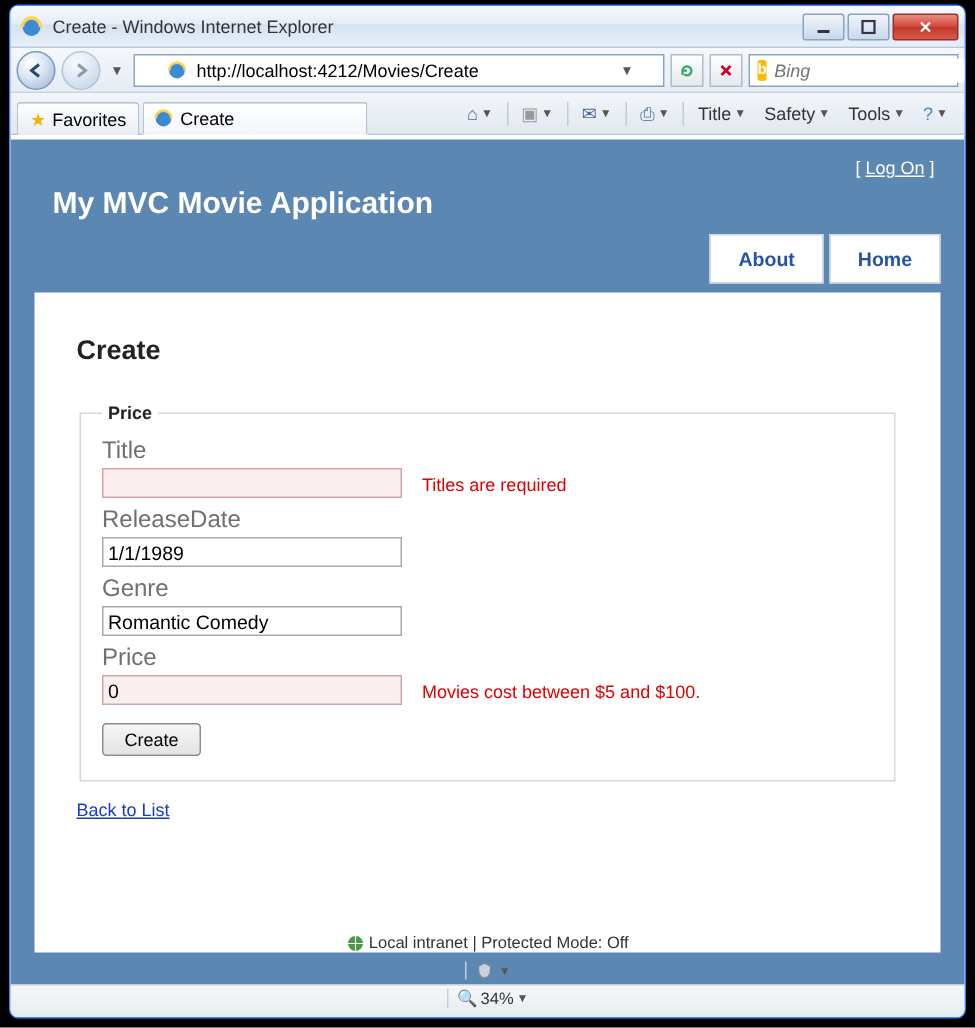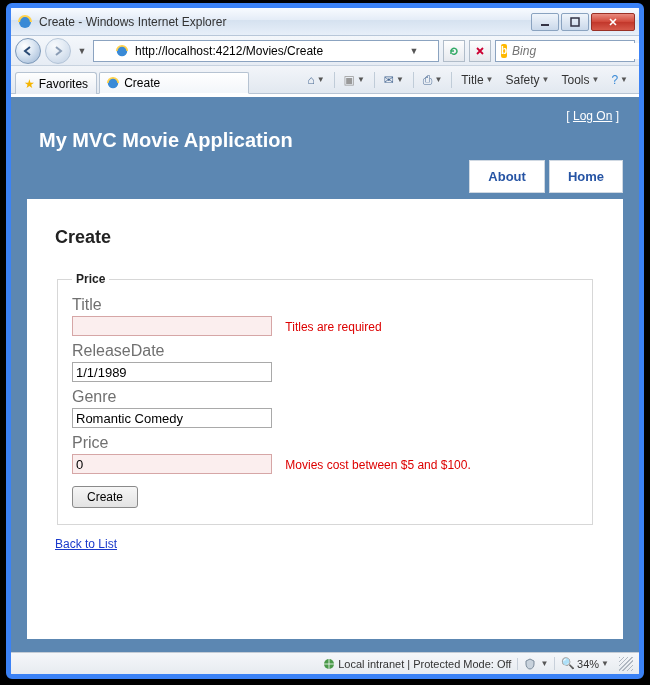--- a/index.html
+++ b/index.html
@@ -13,21 +13,21 @@
     overflow: hidden;
   }
   .window {
     position: absolute;
     left: 6px; top: 3px;
     width: 638px; height: 676px;
     background: #fff;
     border-radius: 6px;
     overflow: hidden;
     box-shadow: 0 0 4px rgba(0,0,0,0.6);
-    border: 5px solid #3b82f6;
+    border: 1px solid #3b82f6;
   }
   
   .titlebar {
     height: 28px;
     background: linear-gradient(to bottom, #f8fbff, #e4ecf7 45%, #d6e2f0 46%, #e7eff9);
     display: flex;
     align-items: center;
     padding: 0 4px 0 6px;
     border-bottom: 1px solid #b8c7d9;
   }
@@ -168,20 +168,21 @@
   }
   .back-link { color:#1a3acb; text-decoration:underline; display:inline-block; margin-top:12px; font-size:12px;}
   
   .statusbar {
     position:absolute; left:0; right:0; bottom:0; height:22px;
     background:linear-gradient(to bottom,#f5f7fa,#e7ebf0);
     border-top:1px solid #c4ccd6;
     display:flex;align-items:center; padding:0 6px; gap:6px;
     font-size:11px; color:#333;
     justify-content:flex-end;
+    flex-direction:column;
   }
   .statusbar .zone { display:flex;align-items:center;gap:3px;}
   .statusbar .zone-icon{width:12px;height:12px;}
   .statusbar .grip { width:14px;height:14px; background:
      repeating-linear-gradient(135deg,#b0b8c2 0 1px, transparent 1px 3px);
      margin-left:4px;}
   .zoom-sec{display:flex;align-items:center;gap:2px;border-left:1px solid #c8d0da;padding-left:6px;}
   .sec-sec{border-left:1px solid #c8d0da;padding-left:6px;display:flex;align-items:center;gap:4px;}
   .status-spacer{flex:1;}
 </style>

